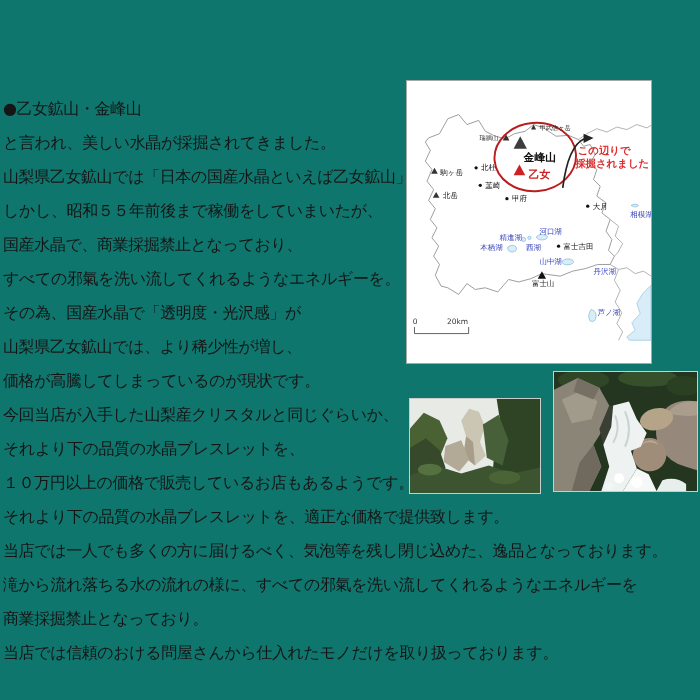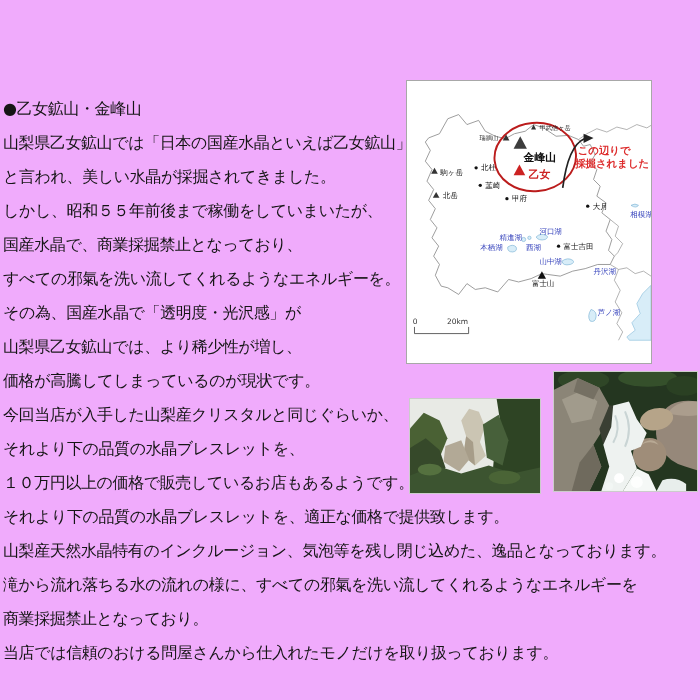--- a/index.html
+++ b/index.html
@@ -1,17 +1,17 @@
 <!DOCTYPE html>
 <html><head>
 <meta charset="utf-8">
 <style>
   html,body{margin:0;padding:0;background:#fff;}
   .page{
-    position:relative;width:700px;height:700px;background:#f0abfc;
+    position:relative;width:700px;height:700px;background:#0f766e;
     font-family:"DejaVu Sans","Liberation Sans",sans-serif;
     overflow:hidden;color:#111;
   }
   .text-layer{position:absolute;left:3px;top:92px;width:697px;}
   .line{
     height:34px;line-height:34px;font-size:16px;letter-spacing:-0.4px;
     white-space:pre;color:#151515;
   }
   .map-box{
     position:absolute;left:406px;top:80px;width:246px;height:284px;
@@ -33,33 +33,33 @@
   .m-callout{font-size:12.5px;font-weight:bold;fill:#dd2b2b;}
   .m-scale{font-size:9px;fill:#333;}
 </style>
 </head>
 <body>
 
 <div class="page">
 
   <div class="text-layer">
     <div class="line">●乙女鉱山・金峰山</div>
+    <div class="line">と言われ、美しい水晶が採掘されてきました。</div>
     <div class="line">山梨県乙女鉱山では「日本の国産水晶といえば乙女鉱山」</div>
-    <div class="line">と言われ、美しい水晶が採掘されてきました。</div>
     <div class="line">しかし、昭和５５年前後まで稼働をしていまいたが、</div>
     <div class="line">国産水晶で、商業採掘禁止となっており、</div>
     <div class="line">すべての邪氣を洗い流してくれるようなエネルギーを。</div>
     <div class="line">その為、国産水晶で「透明度・光沢感」が</div>
     <div class="line">山梨県乙女鉱山では、より稀少性が増し、</div>
     <div class="line">価格が高騰してしまっているのが現状です。</div>
     <div class="line">今回当店が入手した山梨産クリスタルと同じぐらいか、</div>
     <div class="line">それより下の品質の水晶ブレスレットを、</div>
     <div class="line">１０万円以上の価格で販売しているお店もあるようです。</div>
     <div class="line">それより下の品質の水晶ブレスレットを、適正な価格で提供致します。</div>
-    <div class="line">山梨産天然水晶特有のインクルージョン、気泡等を残し閉じ込めた、逸品となっております。</div>
+    <div class="line">当店では一人でも多くの方に届けるべく、気泡等を残し閉じ込めた、逸品となっております。</div>
     <div class="line">滝から流れ落ちる水の流れの様に、すべての邪氣を洗い流してくれるようなエネルギーを</div>
     <div class="line">商業採掘禁止となっており。</div>
     <div class="line">当店では信頼のおける問屋さんから仕入れたモノだけを取り扱っております。</div>
   </div>
 
   <div class="map-box">
     <svg viewBox="0 0 293 284">
 
       <path d="M293,218 L283,228 L276,240 L280,252 L270,263 L274,272 L264,280 L267,284 L293,284 Z" fill="#d8edf8" stroke="#8fc1de" stroke-width="0.8"></path>
 

